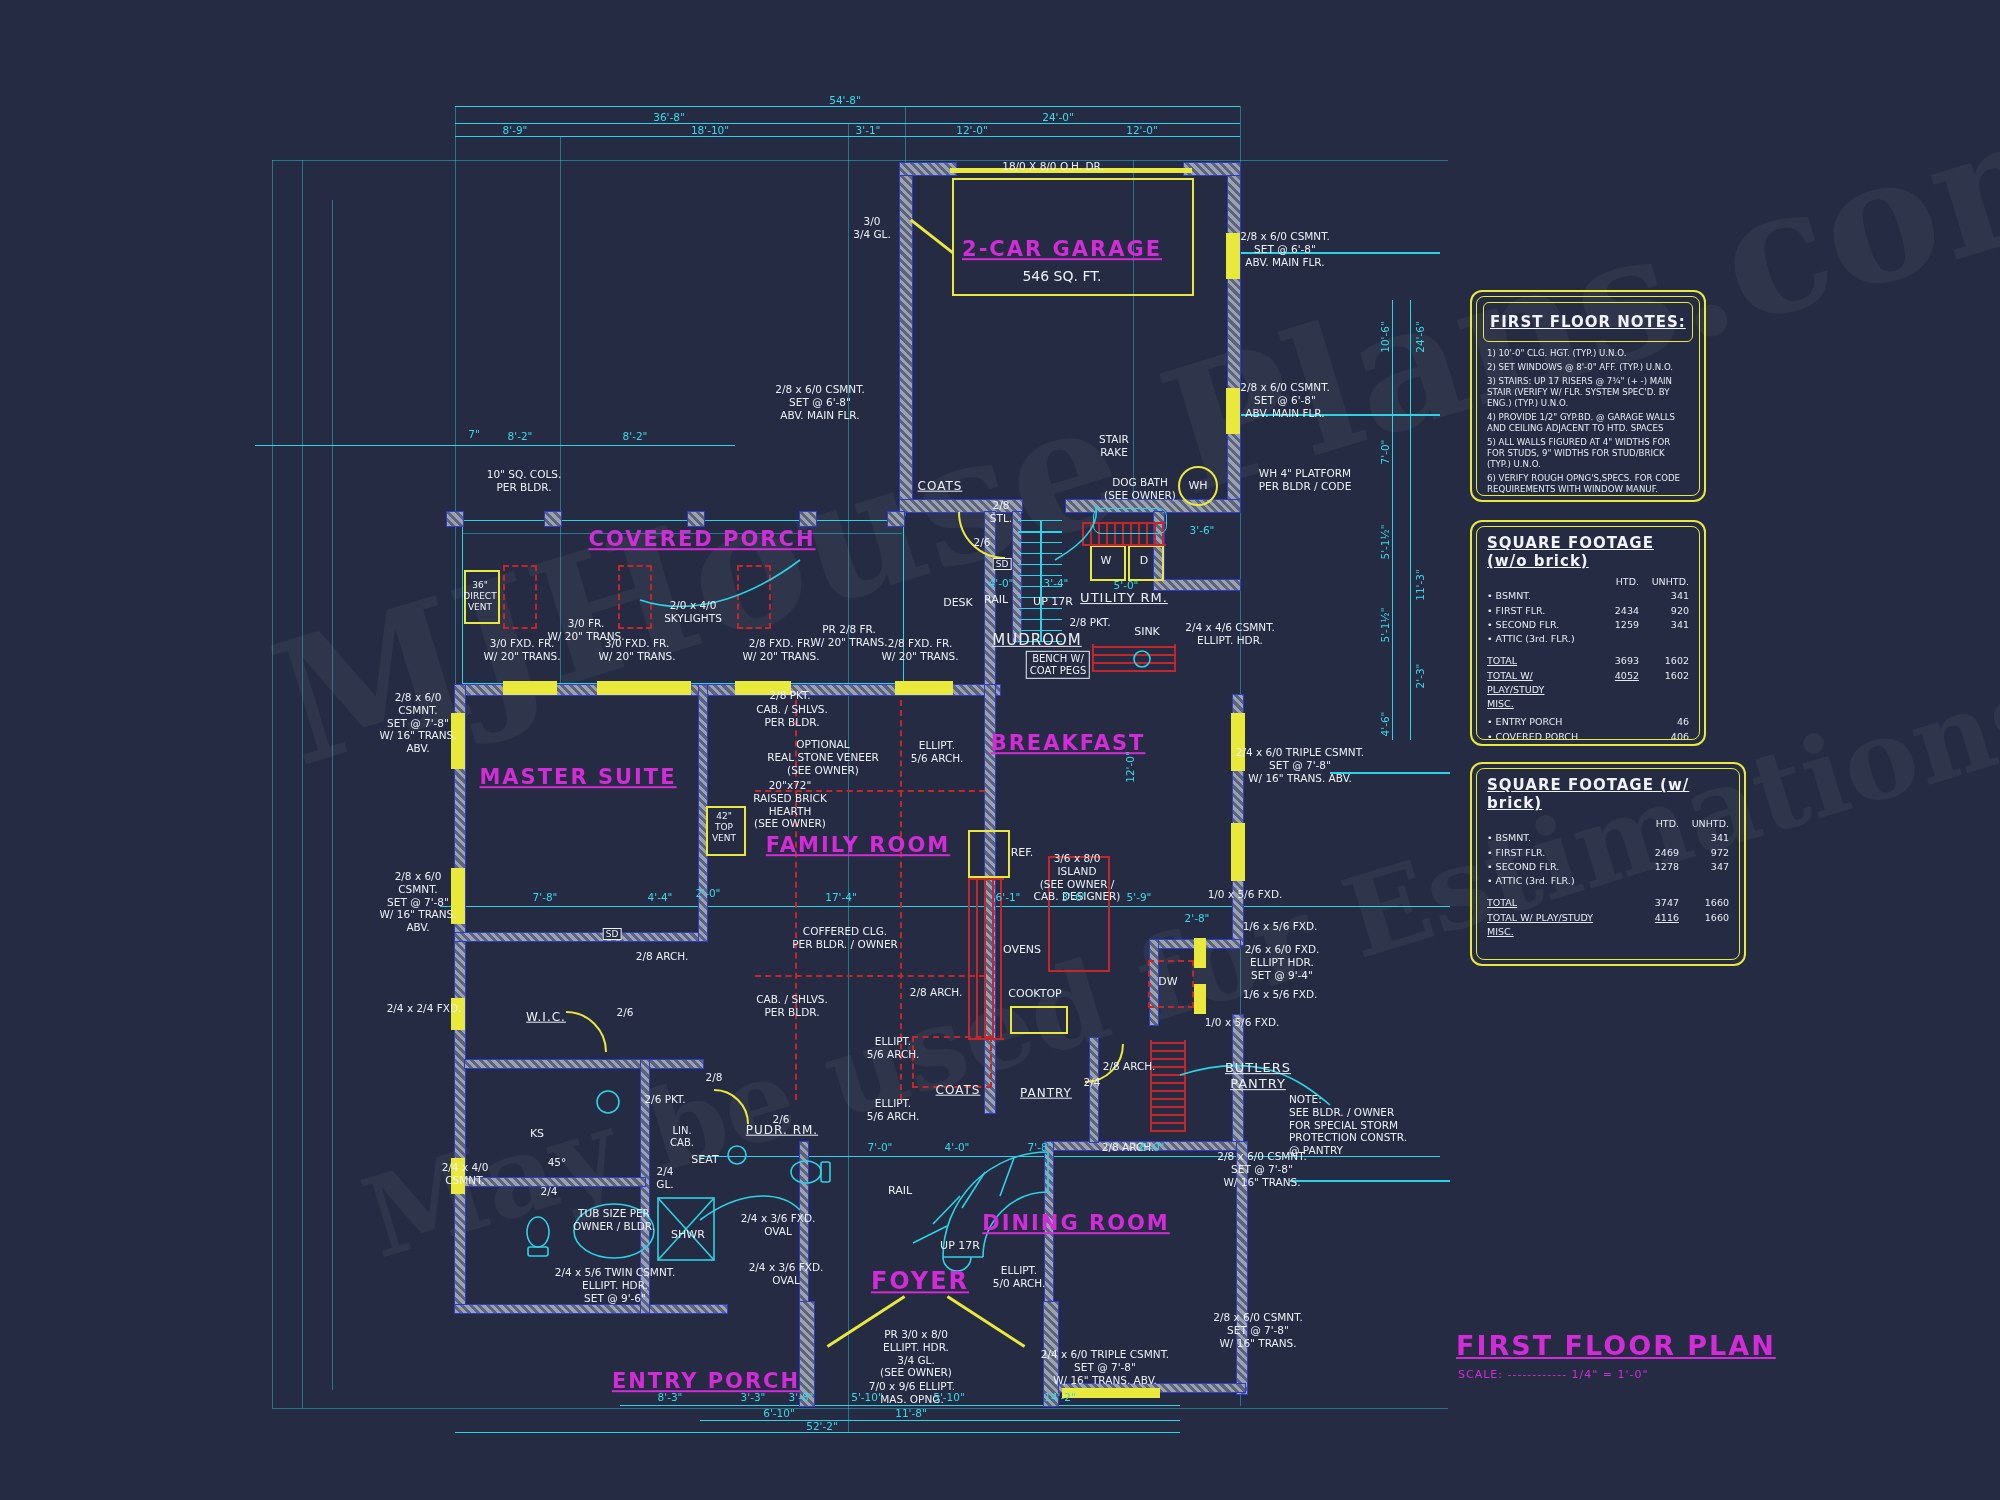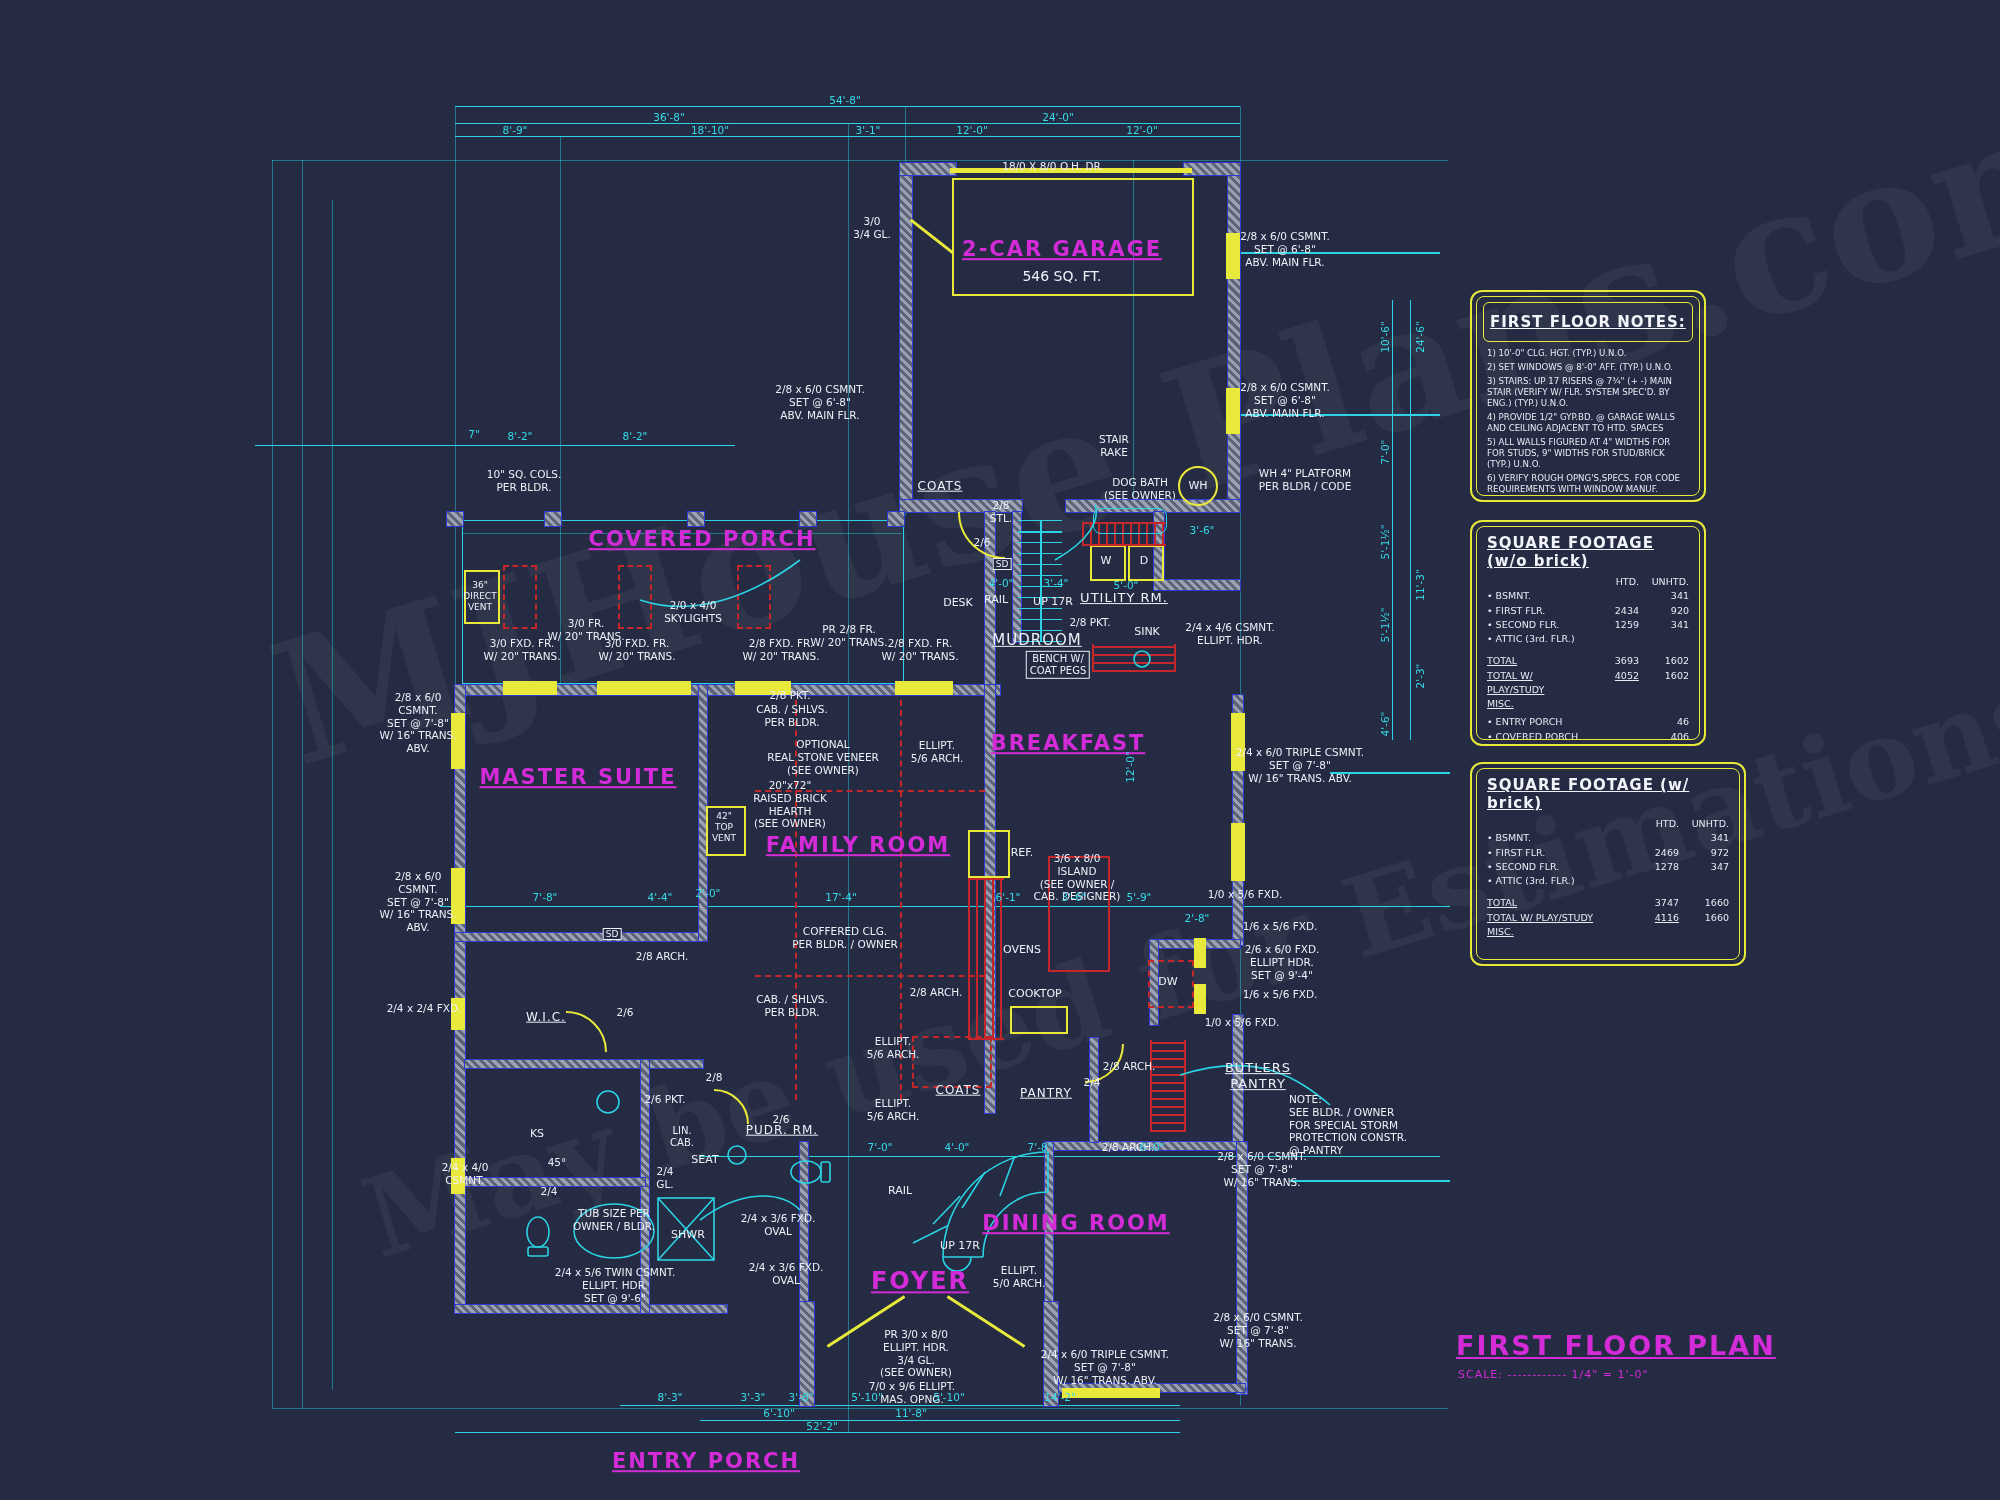--- a/index.html
+++ b/index.html
@@ -220,21 +220,21 @@
   </svg>
 
   <div class="txt room" style="left:1062px;top:250px">2-CAR GARAGE</div>
   <div class="txt ann" style="left:1062px;top:277px;font-size:14px">546 SQ. FT.</div>
   <div class="txt room" style="left:702px;top:540px">COVERED PORCH</div>
   <div class="txt room" style="left:578px;top:778px">MASTER SUITE</div>
   <div class="txt room" style="left:858px;top:846px">FAMILY ROOM</div>
   <div class="txt room" style="left:1068px;top:744px">BREAKFAST</div>
   <div class="txt room" style="left:1076px;top:1224px">DINING ROOM</div>
   <div class="txt room big" style="left:920px;top:1282px">FOYER</div>
-  <div class="txt room" style="left:706px;top:1462px">ENTRY PORCH</div>
+  <div class="txt room" style="left:706px;top:1382px">ENTRY PORCH</div>
 
   <div class="txt wr" style="left:1037px;top:640px;font-size:15px">MUDROOM</div>
   <div class="txt wr" style="left:1124px;top:598px">UTILITY RM.</div>
   <div class="txt wr" style="left:782px;top:1130px;font-size:12px">PUDR. RM.</div>
   <div class="txt wr" style="left:546px;top:1017px;font-size:12px">W.I.C.</div>
   <div class="txt wr" style="left:1046px;top:1093px;font-size:12px">PANTRY</div>
   <div class="txt wr" style="left:1258px;top:1076px">BUTLERS
 PANTRY</div>
   <div class="txt wr" style="left:940px;top:486px;font-size:12px">COATS</div>
   <div class="txt wr" style="left:958px;top:1090px;font-size:12px">COATS</div>

